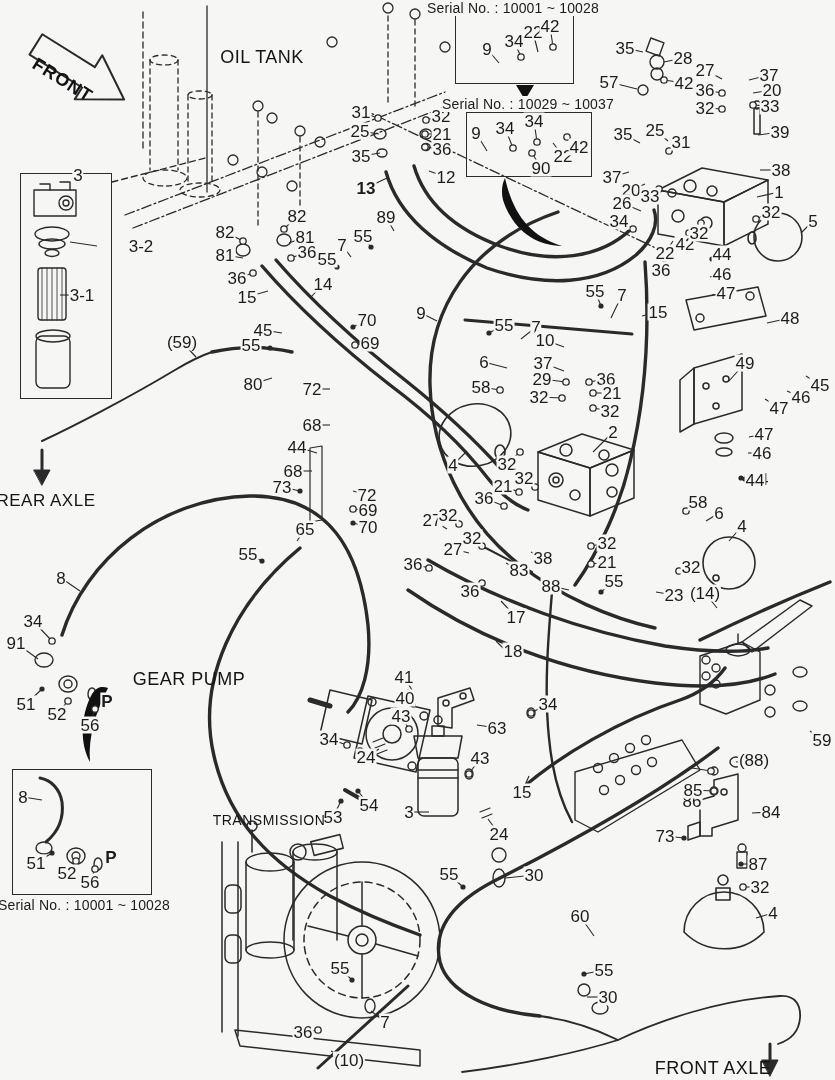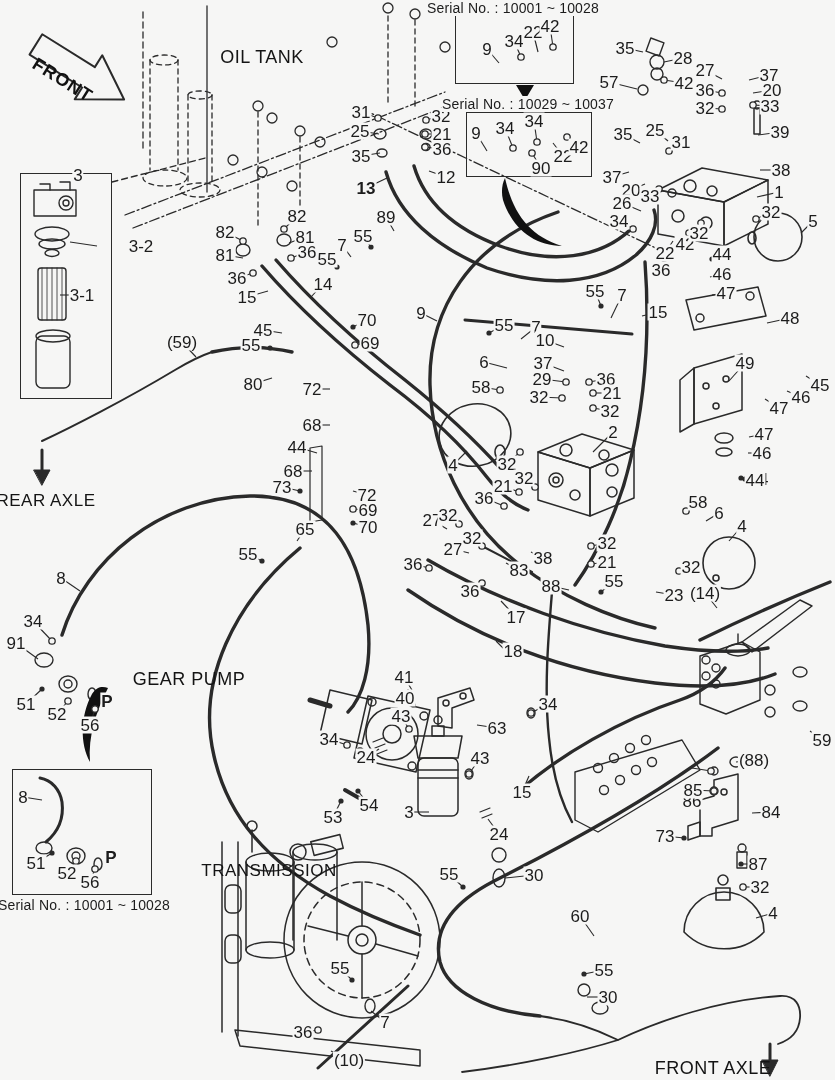--- a/index.html
+++ b/index.html
@@ -706,21 +706,21 @@
       <span class="callout" style="left: 773px; top: 913px;">4</span>
       <span class="callout" style="left: 822px; top: 740px;">59</span>
       <span class="callout" style="left: 23px; top: 797px;">8</span>
       <span class="callout" style="left: 36px; top: 863px;">51</span>
       <span class="callout" style="left: 67px; top: 873px;">52</span>
       <span class="callout" style="left: 90px; top: 882px;">56</span>
       <span class="callout bold" style="left: 111px; top: 857px;">P</span>
       <span class="area-label" style="left: 262px; top: 57px; font-size: 18px;">OIL TANK</span>
       <span class="area-label" style="left: 46px; top: 501px; font-size: 17px;">REAR AXLE</span>
       <span class="area-label" style="left: 189px; top: 679px; font-size: 18px;">GEAR PUMP</span>
-      <span class="area-label" style="left: 269px; top: 871px; font-size: 17px;">TRANSMISSION</span>
+      <span class="area-label" style="left: 269px; top: 820px; font-size: 14px;">TRANSMISSION</span>
       <span class="area-label" style="left: 713px; top: 1068px; font-size: 18px;">FRONT AXLE</span>
       <div class="inset" style="left: 20px; top: 173px; width: 90px; height: 224px;"></div>
       <div class="inset" style="left: 455px; top: 15px; width: 117px; height: 67px;"></div>
       <span class="inset-title" style="left: 513px; top: 8px;">Serial No. : 10001 ~ 10028</span>
       <div class="inset" style="left: 466px; top: 112px; width: 124px; height: 63px;"></div>
       <span class="inset-title" style="left: 528px; top: 104px;">Serial No. : 10029 ~ 10037</span>
       <div class="inset" style="left: 12px; top: 769px; width: 138px; height: 124px;"></div>
       <span class="inset-title" style="left: 84px; top: 905px;">Serial No. : 10001 ~ 10028</span>
     </div>
 </div>

